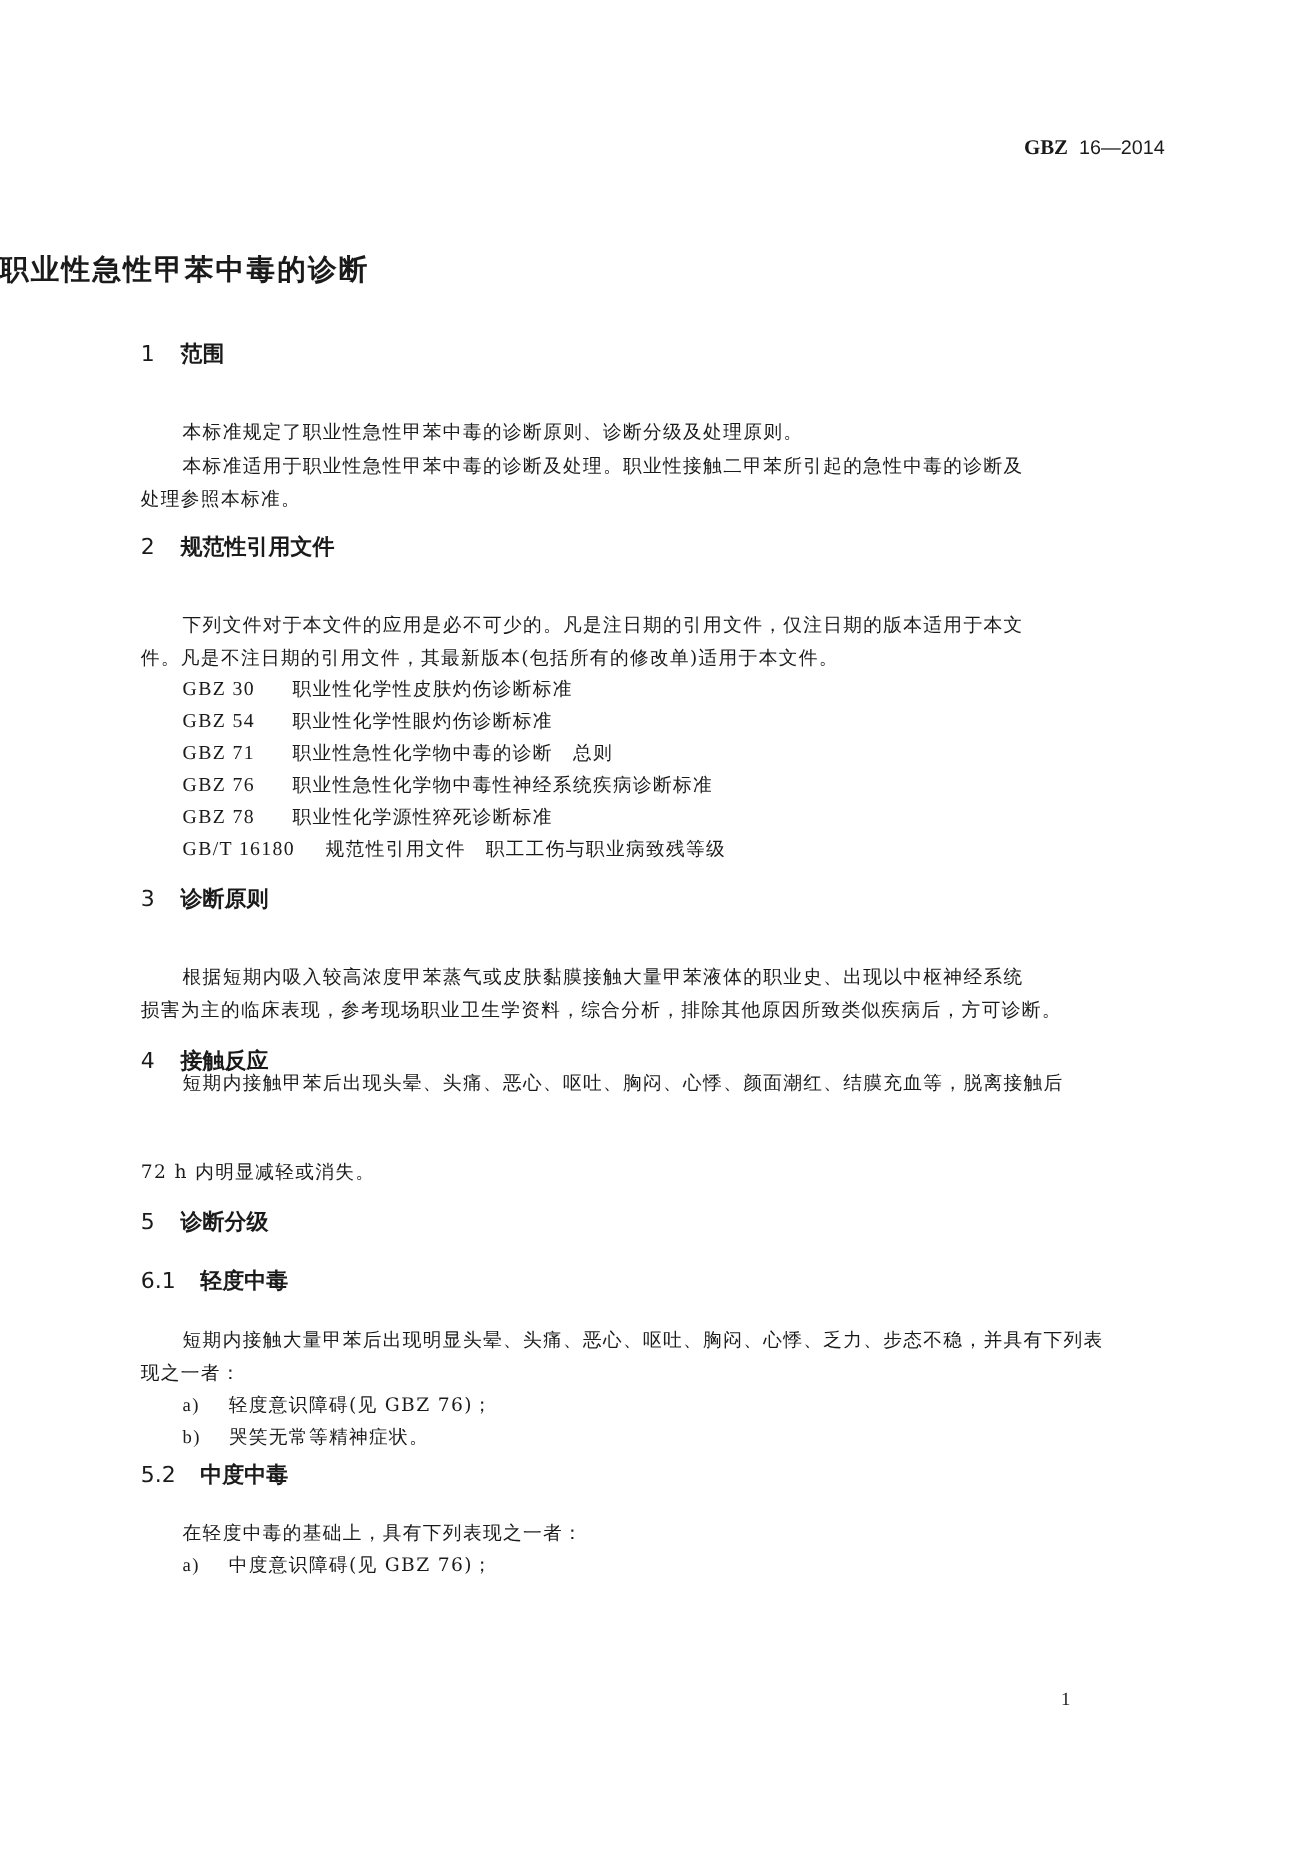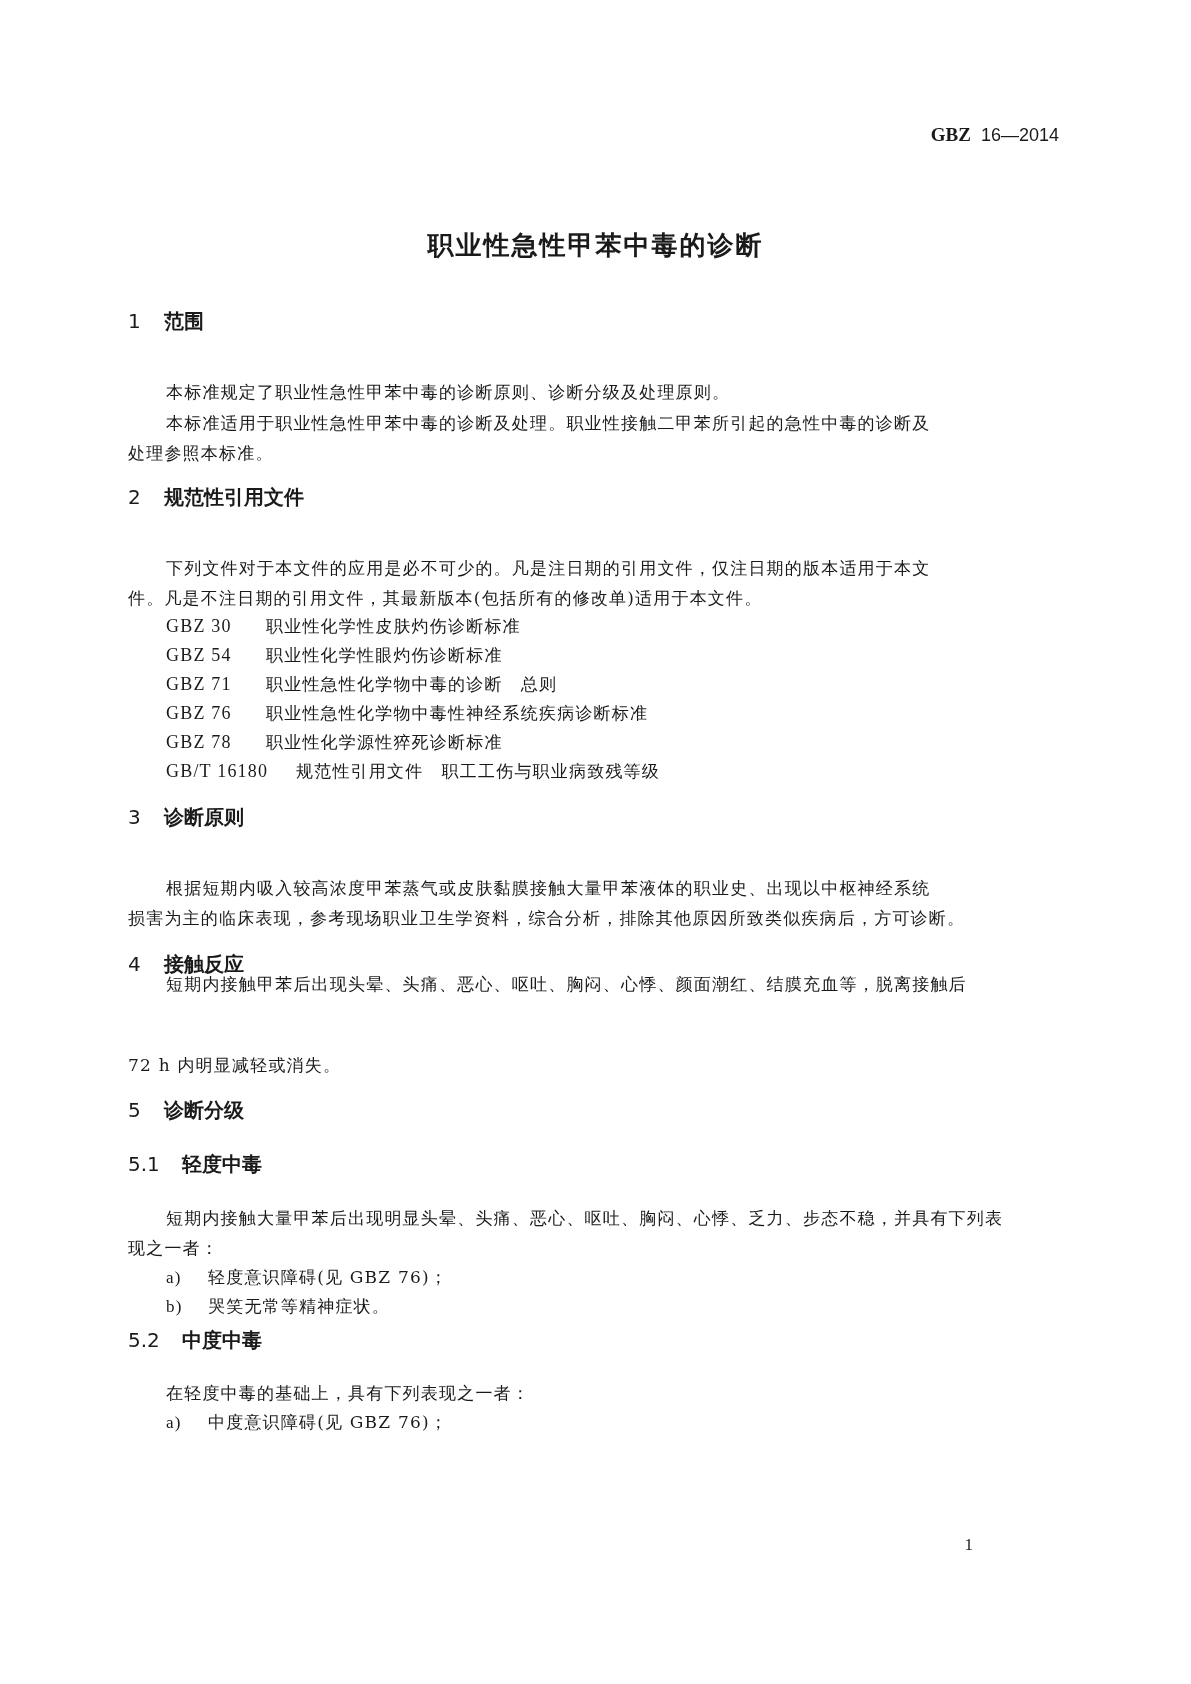--- a/index.html
+++ b/index.html
@@ -1,21 +1,21 @@
 <!DOCTYPE html>
 <html><head>
   <meta charset="utf-8">
   <style>
     html, body { margin: 0; padding: 0; background: #ffffff; }
     body { width: 1191px; height: 1684px; position: relative; overflow: hidden; color: #1a1a1a; font-family: "DejaVu Serif", "Liberation Serif", serif; }
     .abs { position: absolute; white-space: nowrap; }
     .std-code { right: 132px; top: 124px; font-size: 17px; }
     .std-code .gbz { font-family: "Liberation Serif", serif; font-weight: bold; font-size: 19px; margin-right: 10px; }
     .std-code .num { font-family: "Liberation Sans", sans-serif; font-size: 18px; text-align: center; }
-    .title { left: 0; width: 1191px; text-align: center; top: 228px; font-family: "DejaVu Sans", sans-serif; font-weight: bold; font-size: 26px; letter-spacing: 2px; }
+    .title { left: 0; width: 1191px; text-align: left; top: 228px; font-family: "DejaVu Sans", sans-serif; font-weight: bold; font-size: 26px; letter-spacing: 2px; }
     .h1 { font-family: "DejaVu Sans", sans-serif; font-weight: bold; font-size: 20px; }
     .h1 .n { display: inline-block; width: 36px; font-weight: normal; }
     .h2 .n { width: 54px; }
     .p { font-size: 17px; letter-spacing: 1.2px; margin-top: 14px; }
     .ref .code { display: inline-block; width: 100px; font-family: "Liberation Serif", serif; font-size: 18px; }
     .ref.wide .code { width: 130px; }
     .item .lbl { display: inline-block; width: 42px; font-family: "Liberation Serif", serif; }
     .page-num { right: 218px; top: 1535px; font-family: "Liberation Serif", serif; font-size: 17px; }
   </style>
 </head>
@@ -69,21 +69,21 @@
   <span class="n">4</span><span>接触反应</span>
 </div>
 <div class="abs p" style="left:166px; top:959px;text-align:center;">短期内接触甲苯后出现头晕、头痛、恶心、呕吐、胸闷、心悸、颜面潮红、结膜充血等，脱离接触后</div>
 <div class="abs p" style="left:128px; top:1040px;">72 h 内明显减轻或消失。</div>
 
 <div class="abs h1" style="left:128px; top:1097px;">
   <span class="n">5</span><span>诊断分级</span>
 </div>
 
 <div class="abs h1 h2" style="left:128px; top:1151px;">
-  <span class="n">5.1</span><span>轻度中毒</span>
+  <span class="n">6.1</span><span>轻度中毒</span>
 </div>
 <div class="abs p" style="left:166px; top:1193px;">短期内接触大量甲苯后出现明显头晕、头痛、恶心、呕吐、胸闷、心悸、乏力、步态不稳，并具有下列表</div>
 <div class="abs p" style="left:128px; top:1223px;">现之一者：</div>
 <div class="abs p item" style="left:166px; top:1252px;">
   <span class="lbl">a)</span><span>轻度意识障碍(见 GBZ 76)；</span>
 </div>
 <div class="abs p item" style="left:166px; top:1281px;">
   <span class="lbl">b)</span><span>哭笑无常等精神症状。</span>
 </div>
 

